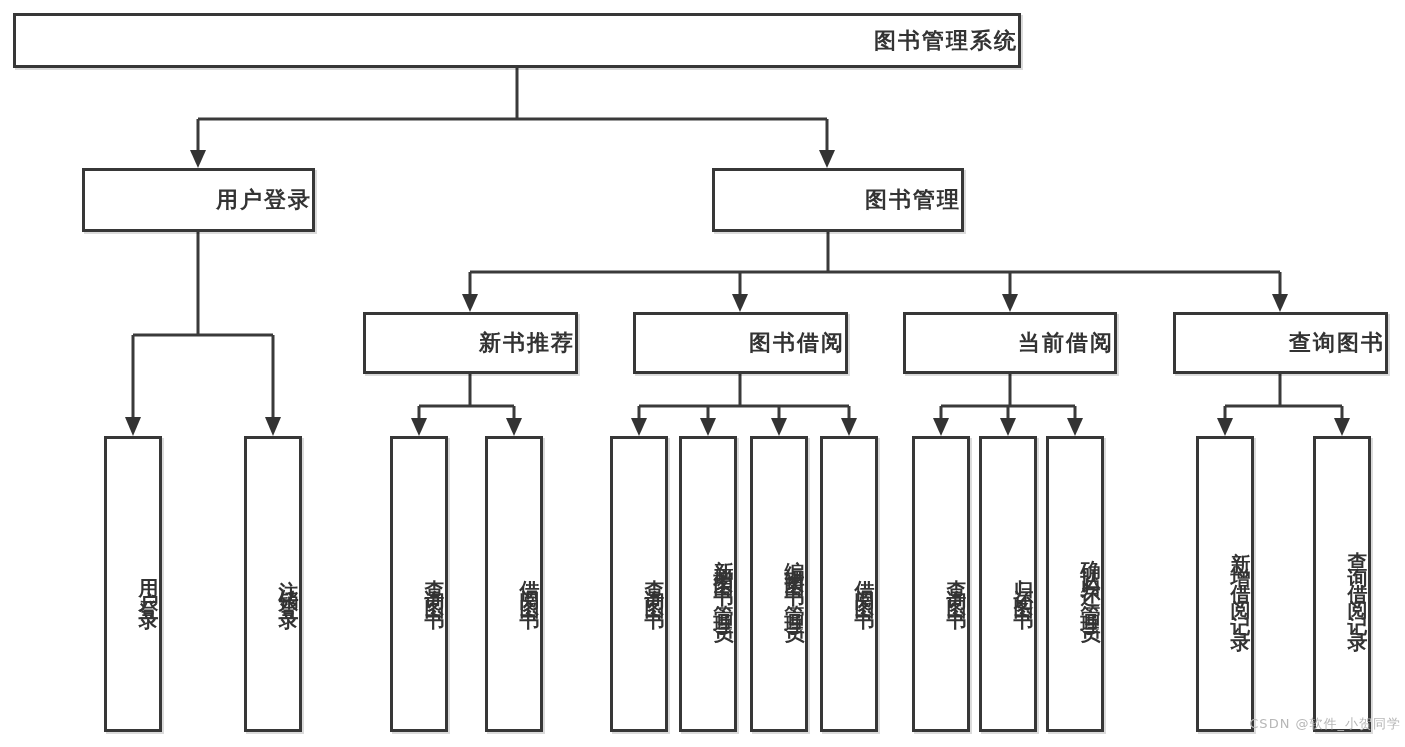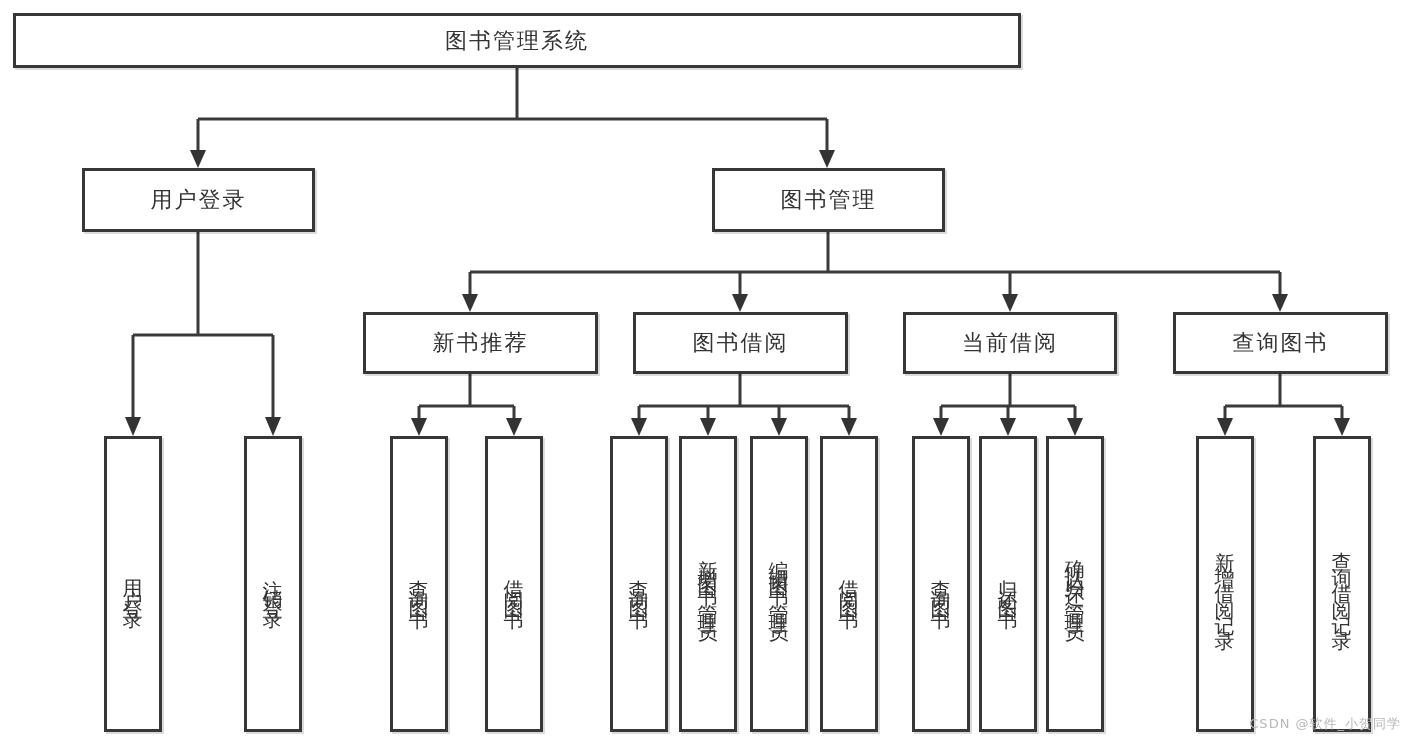--- a/index.html
+++ b/index.html
@@ -10,23 +10,24 @@
     overflow:hidden;
     font-family:"DejaVu Sans","Liberation Sans",sans-serif;
   }
   .wires{position:absolute;left:0;top:0;z-index:0;}
   .node{
     position:absolute;
     box-sizing:border-box;
     background:#ffffff;
     border:3px solid #373737;
     box-shadow:2px 2px 0 rgba(0,0,0,0.14);
-    display:flex;align-items:center;justify-content:center;
+    display:flex;align-items:center;justify-content:flex-end;
     z-index:1;
     color:#333333;
+    font-weight:bold;
   }
   .hlabel{
     font-size:22px;
     letter-spacing:2px;
     color:#333333;
     white-space:nowrap;
     line-height:1;
   }
   .leaf{width:58px;height:296px;top:436px;}
   .vlabel{
@@ -95,25 +96,25 @@
     </g>
   </svg>
 
   <div class="node" style="left:13px;top:13px;width:1008px;height:55px">
     <span class="hlabel">图书管理系统</span>
   </div>
 
   <div class="node" style="left:82px;top:168px;width:233px;height:64px">
     <span class="hlabel">用户登录</span>
   </div>
-  <div class="node" style="left:712px;top:168px;width:233px;height:64px">
+  <div class="node" style="left:712px;top:168px;width:252px;height:64px">
     <span class="hlabel">图书管理</span>
   </div>
 
-  <div class="node" style="left:363px;top:312px;width:235px;height:62px">
+  <div class="node" style="left:363px;top:312px;width:215px;height:62px">
     <span class="hlabel">新书推荐</span>
   </div>
   <div class="node" style="left:903px;top:312px;width:214px;height:62px">
     <span class="hlabel">当前借阅</span>
   </div>
   <div class="node" style="left:633px;top:312px;width:215px;height:62px">
     <span class="hlabel">图书借阅</span>
   </div>
   <div class="node" style="left:1173px;top:312px;width:215px;height:62px">
     <span class="hlabel">查询图书</span>

